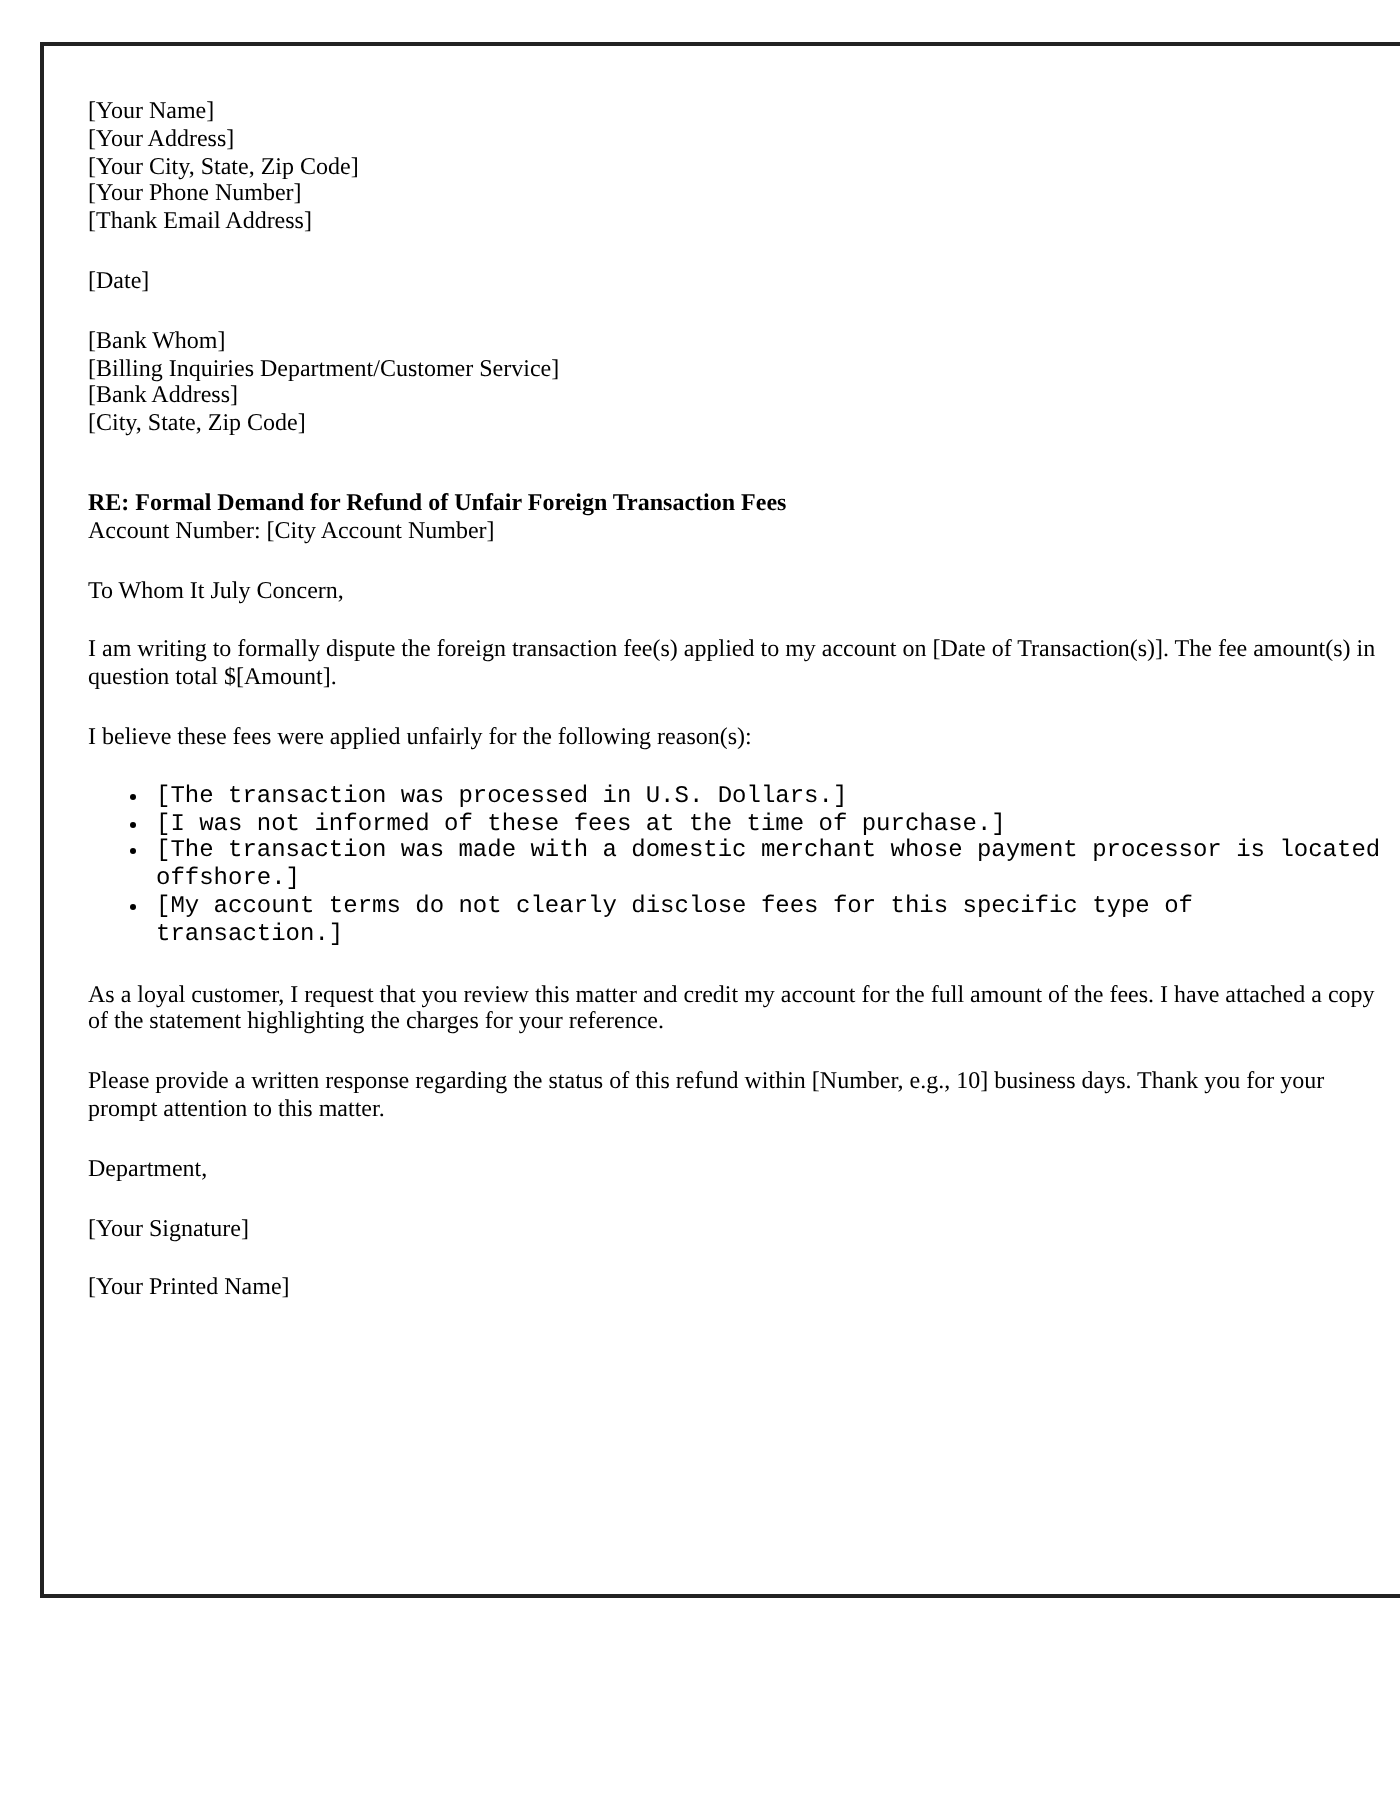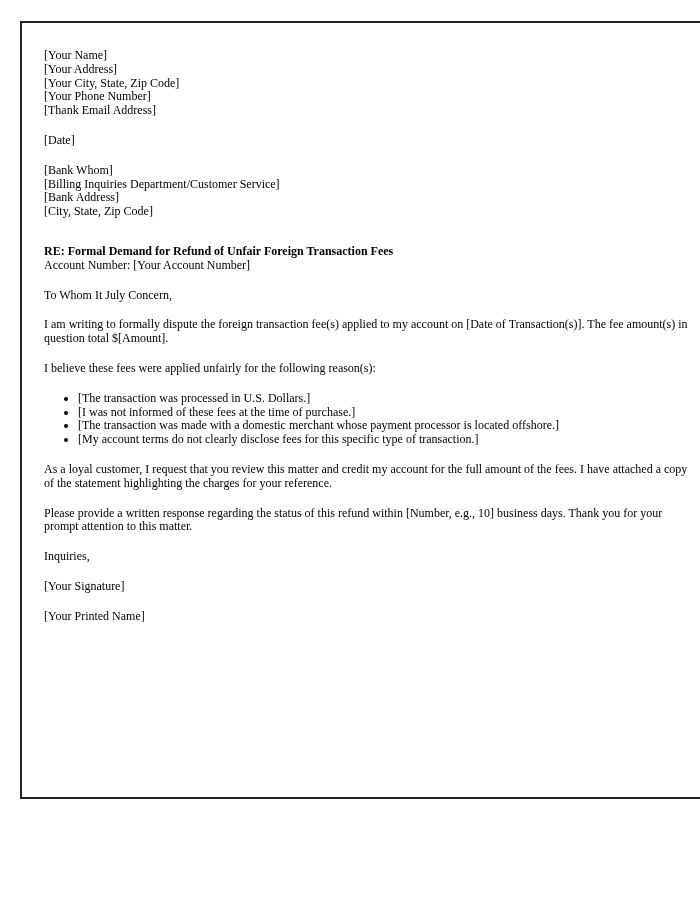--- a/index.html
+++ b/index.html
@@ -28,20 +28,21 @@
     line-height: 1.15;
     background: #ffffff;
     overflow: hidden;
   }
   .para { margin: 16px 0; }
   .bold { font-weight: bold; margin-top: 26px; }
   ul.reasons {
     margin: 0 0;
     padding-left: 34px;
     list-style: disc outside;
+    font-family: Liberation Mono, monospace;
   }
   ul.reasons li { margin: 0; }
 </style>
 </head>
 <body>
 
 <div class="page">
   <div class="letter">
 
     <div class="para">
@@ -56,40 +57,40 @@
 
     <div class="para">
       <div>[Bank Whom]</div>
       <div>[Billing Inquiries Department/Customer Service]</div>
       <div>[Bank Address]</div>
       <div>[City, State, Zip Code]</div>
     </div>
 
     <div class="para">
       <div class="bold">RE: Formal Demand for Refund of Unfair Foreign Transaction Fees</div>
-      <div>Account Number: [Your Account Number]</div>
+      <div>Account Number: [City Account Number]</div>
     </div>
 
     <div class="para">To Whom It July Concern,</div>
 
     <div class="para">I am writing to formally dispute the foreign transaction fee(s) applied to my account on [Date of Transaction(s)]. The fee amount(s) in question total $[Amount].</div>
 
     <div class="para">I believe these fees were applied unfairly for the following reason(s):</div>
 
     <ul class="reasons">
       <li>[The transaction was processed in U.S. Dollars.]</li>
       <li>[I was not informed of these fees at the time of purchase.]</li>
       <li>[The transaction was made with a domestic merchant whose payment processor is located offshore.]</li>
       <li>[My account terms do not clearly disclose fees for this specific type of transaction.]</li>
     </ul>
 
     <div class="para">As a loyal customer, I request that you review this matter and credit my account for the full amount of the fees. I have attached a copy of the statement highlighting the charges for your reference.</div>
 
     <div class="para">Please provide a written response regarding the status of this refund within [Number, e.g., 10] business days. Thank you for your prompt attention to this matter.</div>
 
-    <div class="para">Inquiries,</div>
+    <div class="para">Department,</div>
 
     <div class="para">[Your Signature]</div>
 
     <div class="para">[Your Printed Name]</div>
 
   </div>
 </div>
 
 </body></html>

